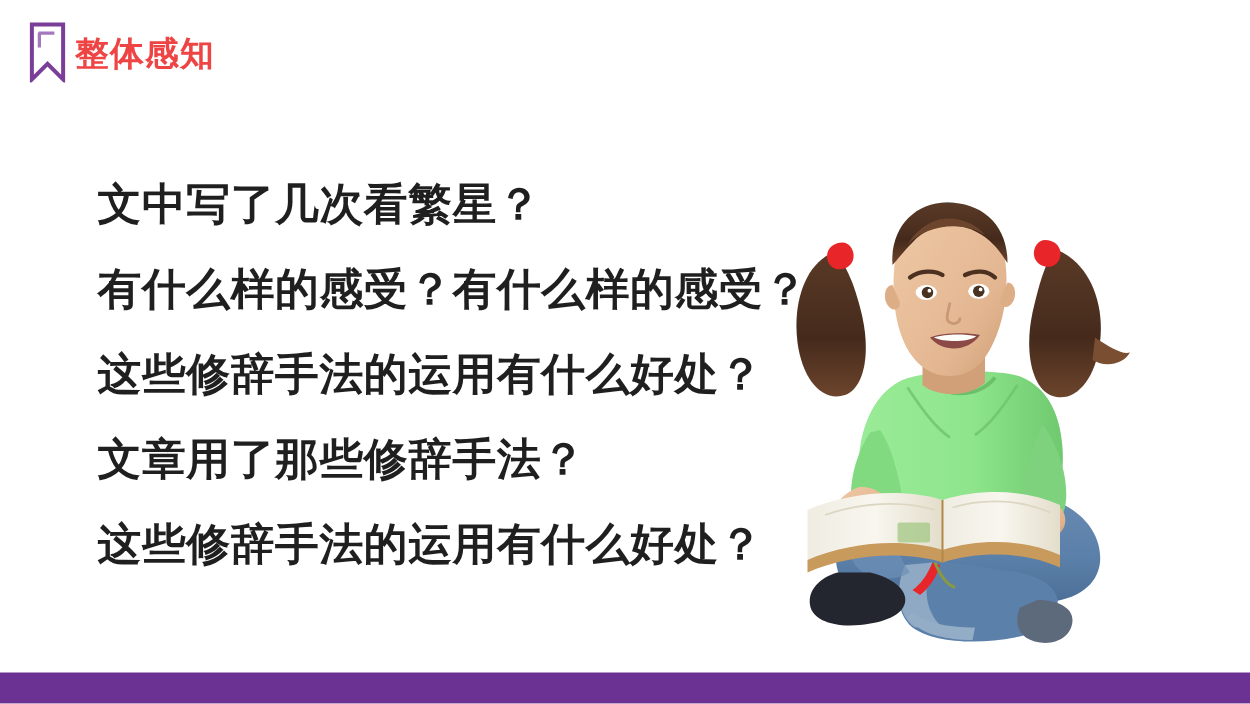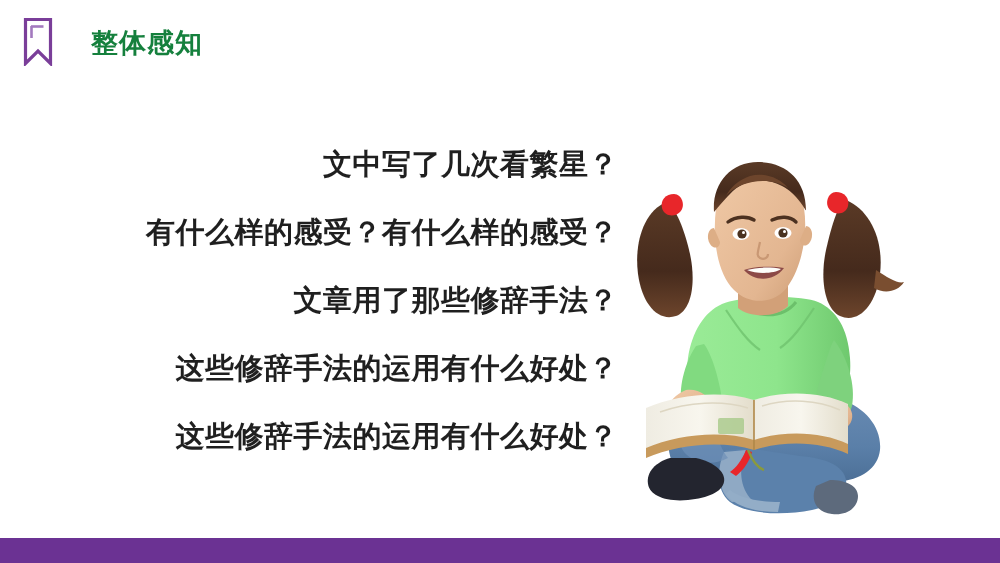--- a/index.html
+++ b/index.html
@@ -32,43 +32,41 @@
     top: 17px;
     width: 30px;
     height: 49px;
   }
   .page-title {
     position: absolute;
     left: 60px;
     top: 26px;
     font-size: 27px;
     font-weight: 700;
-    color: #15803d;
+    color: #ef4444;
     letter-spacing: 1px;
     line-height: 34px;
     white-space: nowrap;
-    margin-left: 31px;
   }
 
   
   .question-list {
     position: absolute;
     left: 78px;
     top: 146px;
     width: 540px;
   }
   .question-line {
-    font-size: 29px;
+    font-size: 35px;
     font-weight: 700;
     color: #1f1f1f;
     line-height: 36px;
     margin-bottom: 32px;
     white-space: nowrap;
     letter-spacing: 0.5px;
-    text-align: right;
   }
   .question-line:last-child { margin-bottom: 0; }
 
   
   .photo {
     position: absolute;
     left: 630px;
     top: 150px;
     width: 280px;
     height: 385px;
@@ -99,22 +97,22 @@
         <path d="M8.5 9 V21" fill="none" stroke="#a379be" stroke-width="2.6"></path>
       </svg>
     </span>
 
     <div class="page-title">整体感知</div>
   </div>
 
   <div class="question-list">
     <div class="question-line">文中写了几次看繁星？</div>
     <div class="question-line">有什么样的感受？有什么样的感受？</div>
+    <div class="question-line">这些修辞手法的运用有什么好处？</div>
     <div class="question-line">文章用了那些修辞手法？</div>
-    <div class="question-line">这些修辞手法的运用有什么好处？</div>
     <div class="question-line">这些修辞手法的运用有什么好处？</div>
   </div>
 
   <div class="photo">
     <svg width="280" height="385" viewBox="0 0 280 385" xmlns="http://www.w3.org/2000/svg">
       <defs>
         <linearGradient id="gSweater" x1="0" y1="0" x2="1" y2="0">
           <stop offset="0%" stop-color="#9aeb97"></stop>
           <stop offset="55%" stop-color="#8ee58c"></stop>
           <stop offset="100%" stop-color="#6fc96e"></stop>

